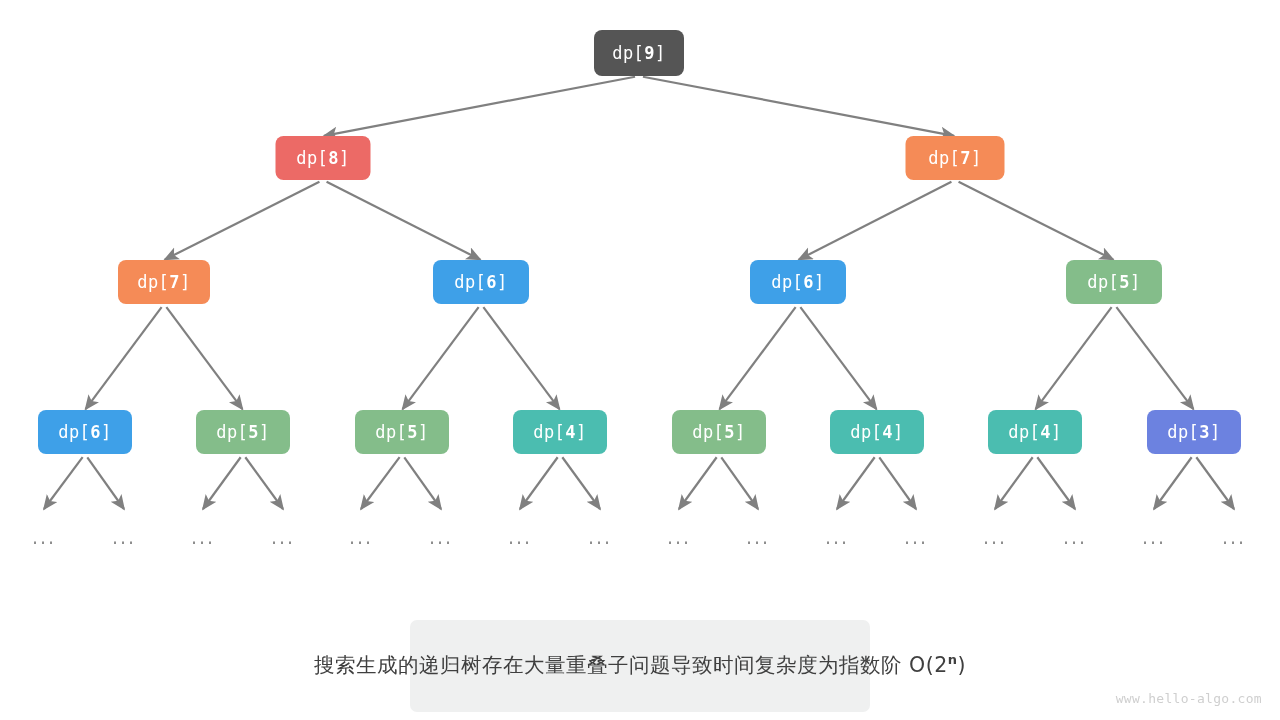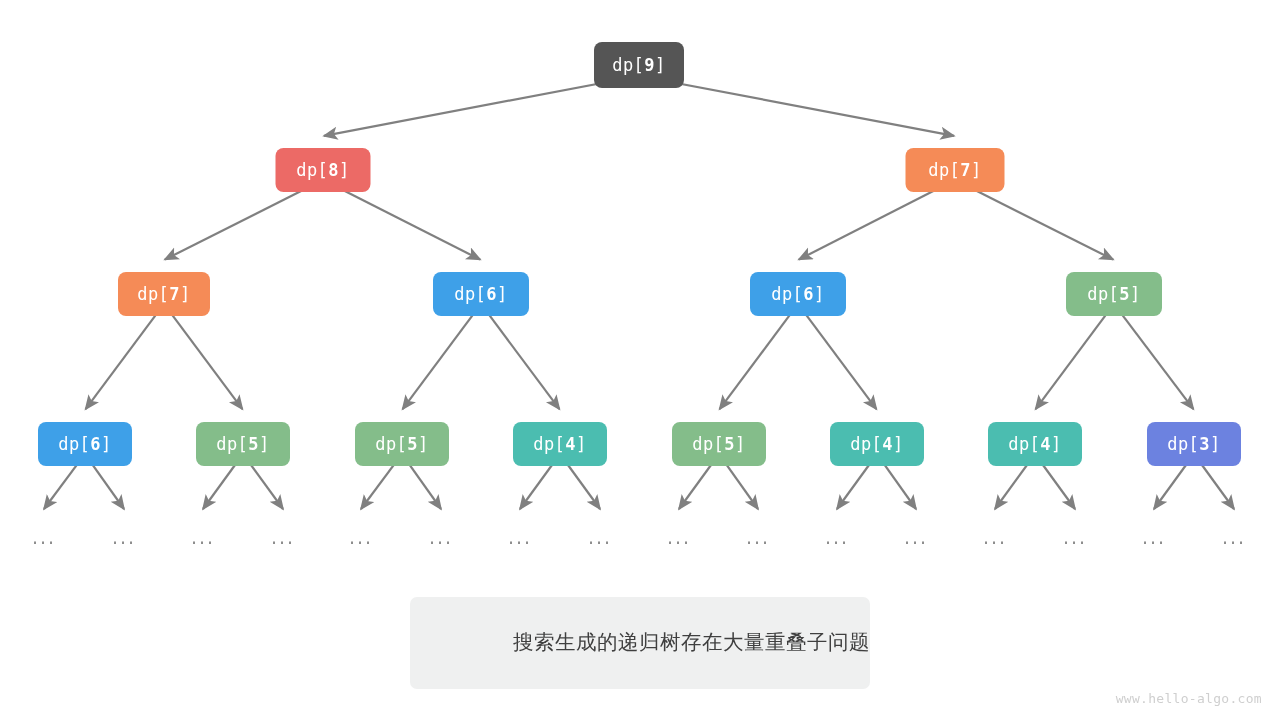--- a/index.html
+++ b/index.html
@@ -34,47 +34,46 @@
     display: flex;
     align-items: center;
     justify-content: center;
     color: #ffffff;
     font-family: "DejaVu Sans Mono", monospace;
     font-size: 17px;
     letter-spacing: 0.5px;
     white-space: nowrap;
     box-sizing: border-box;
     padding: 0 6px;
-    margin-top: 12px;
   }
   .node .idx {
     font-weight: bold;
   }
   .dots {
     position: absolute;
     transform: translate(-50%, -50%);
     color: #8c8c8c;
     font-family: "DejaVu Sans", sans-serif;
     font-size: 19px;
     letter-spacing: 2px;
     line-height: 1;
     white-space: nowrap;
   }
   #caption-box {
     position: absolute;
     left: 410px;
-    top: 597px;
+    top: 620px;
     width: 460px;
     height: 92px;
     background: #eff0f0;
     border-radius: 7px;
     display: flex;
     flex-direction: row;
     align-items: center;
-    justify-content: flex-end;
+    justify-content: center;
     box-sizing: border-box;
   }
   .caption-line {
     color: #3f3f3f;
     font-family: "DejaVu Sans", sans-serif;
     font-size: 20.5px;
     line-height: 1.45;
     letter-spacing: 0.5px;
     white-space: nowrap;
   }
@@ -229,16 +228,19 @@
       <div class="dots" style="left: 837px; top: 537px;">...</div>
       <div class="dots" style="left: 916px; top: 537px;">...</div>
       <div class="dots" style="left: 995px; top: 537px;">...</div>
       <div class="dots" style="left: 1075px; top: 537px;">...</div>
       <div class="dots" style="left: 1154px; top: 537px;">...</div>
       <div class="dots" style="left: 1234px; top: 537px;">...</div>
     </div>
 
   <div id="caption-box">
     <div class="caption-line">搜索生成的递归树存在大量重叠子问题</div>
+    <div class="caption-line">
+      <span>导致时间复杂度为指数阶  O(2</span><span class="sup">n</span><span>)</span>
+    </div>
   </div>
 
   <div id="watermark">www.hello-algo.com</div>
 </div>
 
 </body></html>

